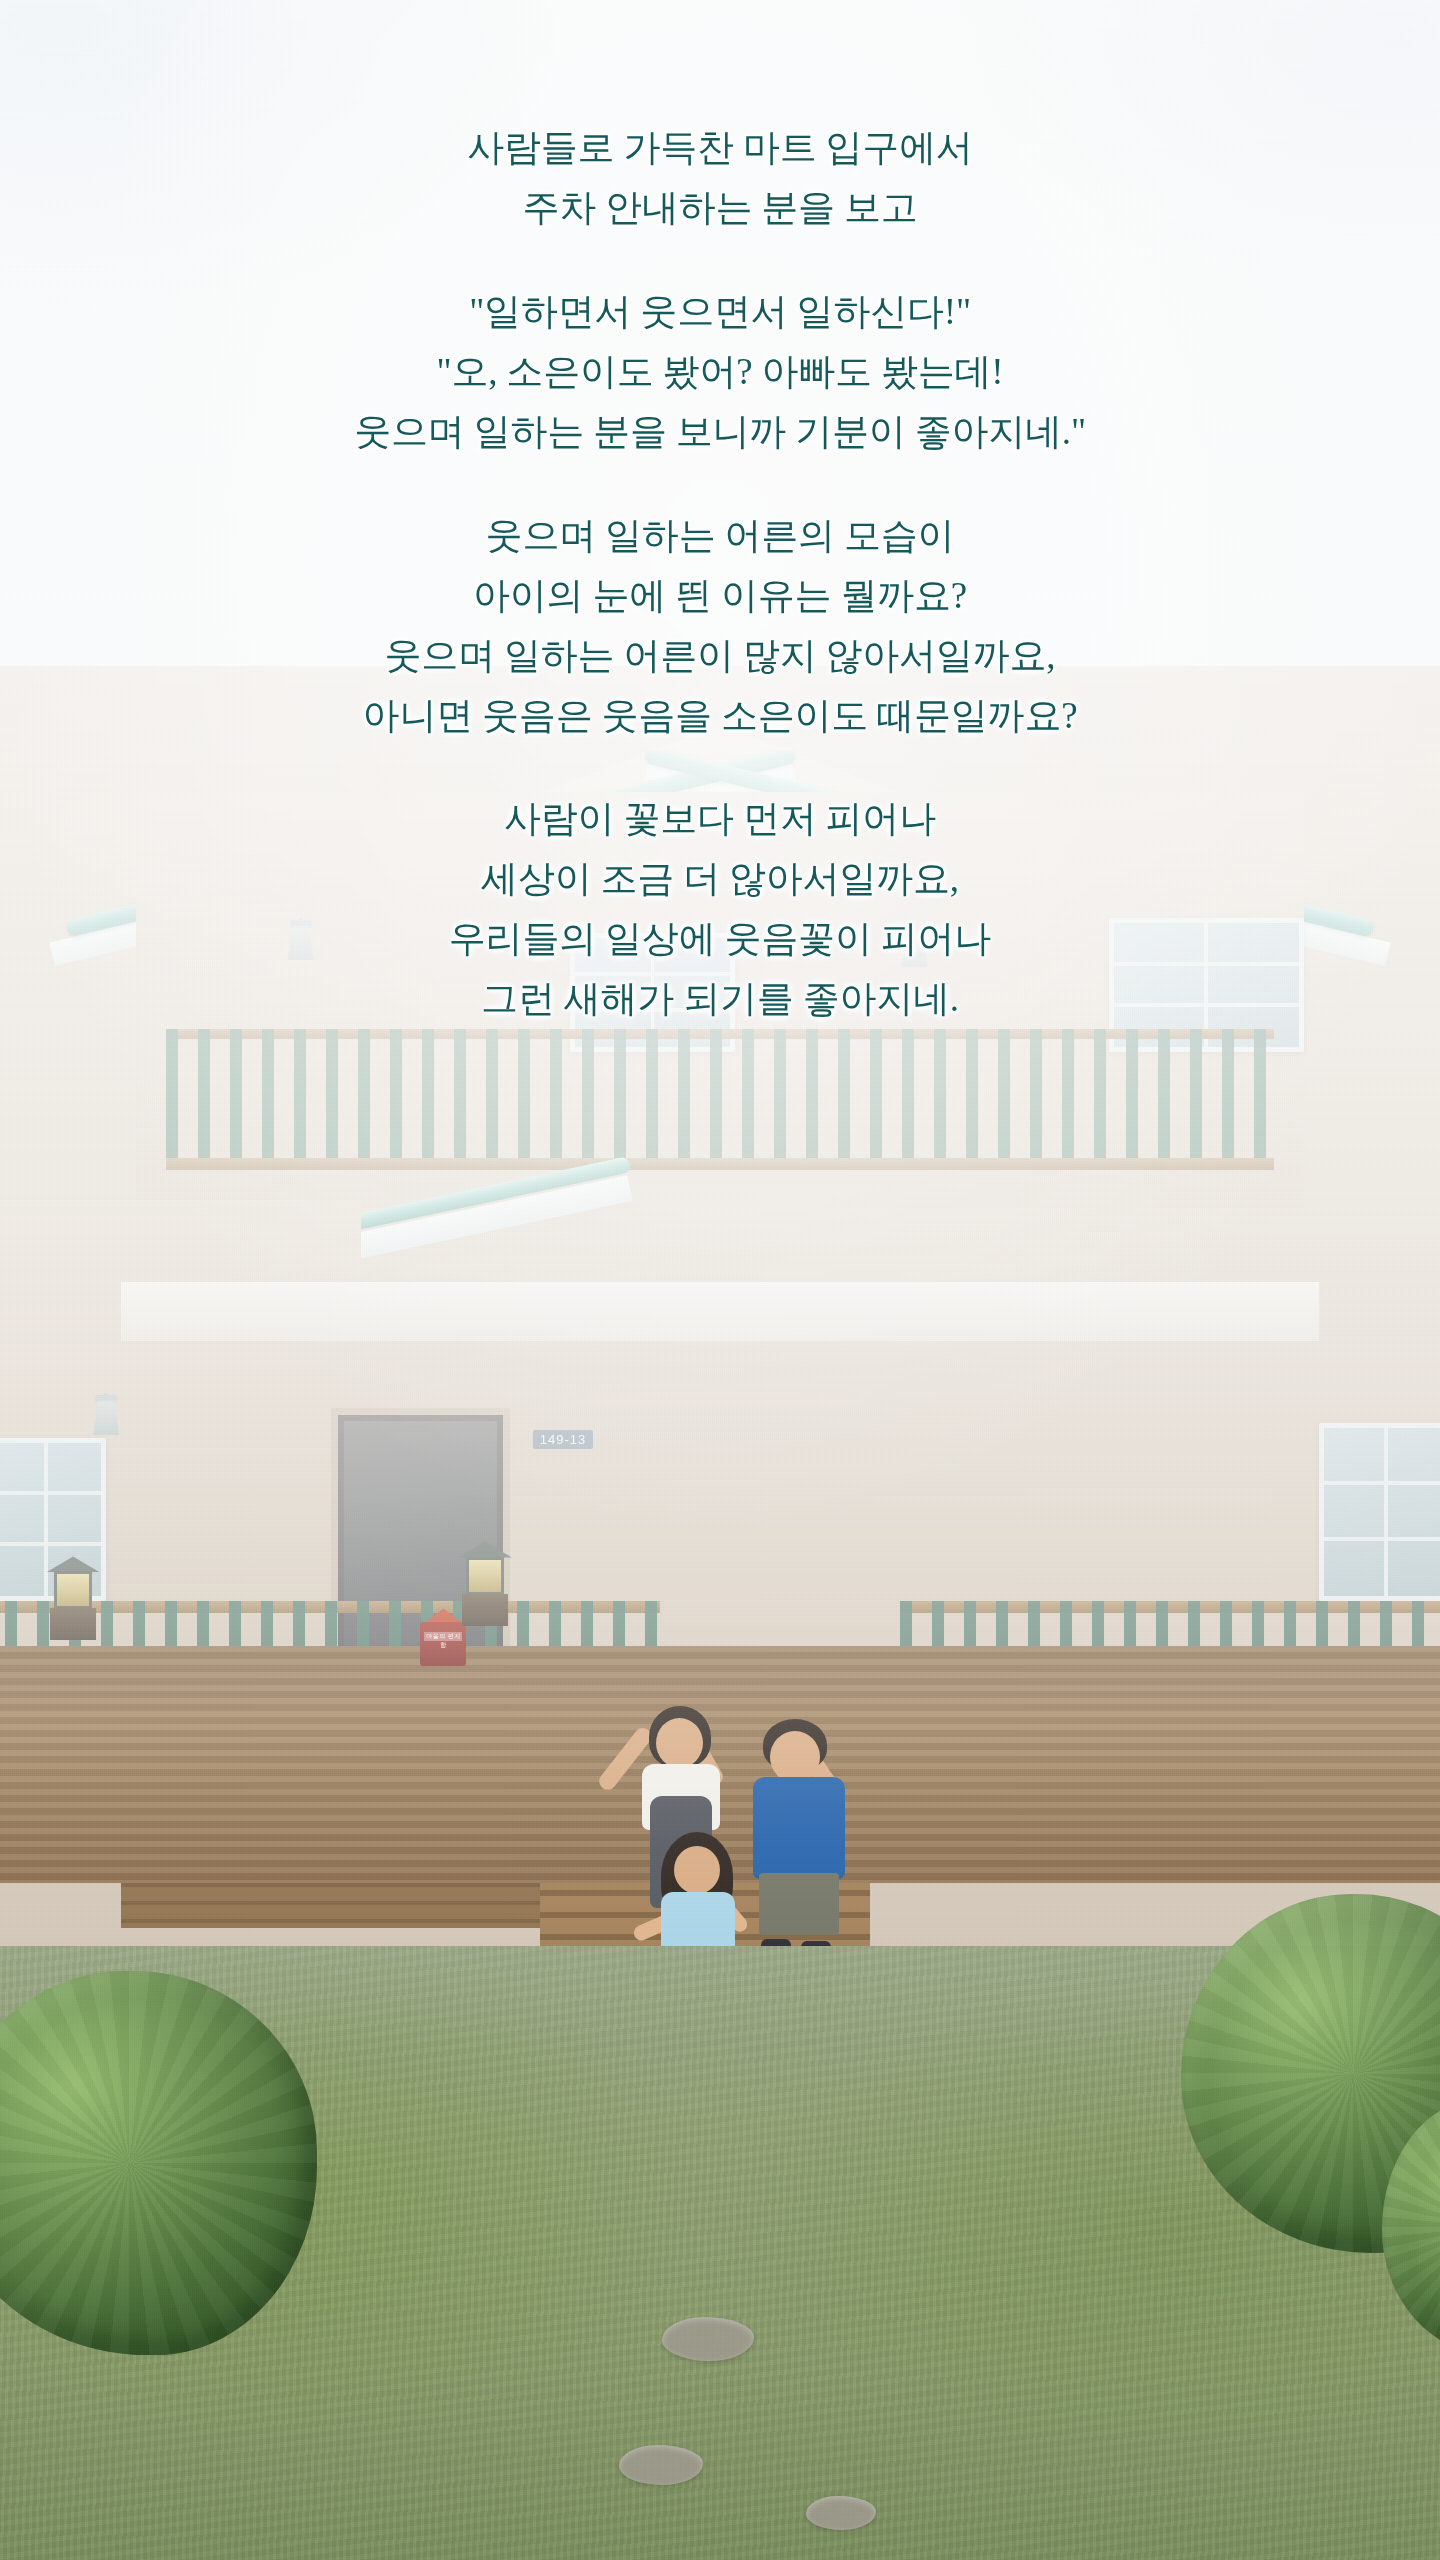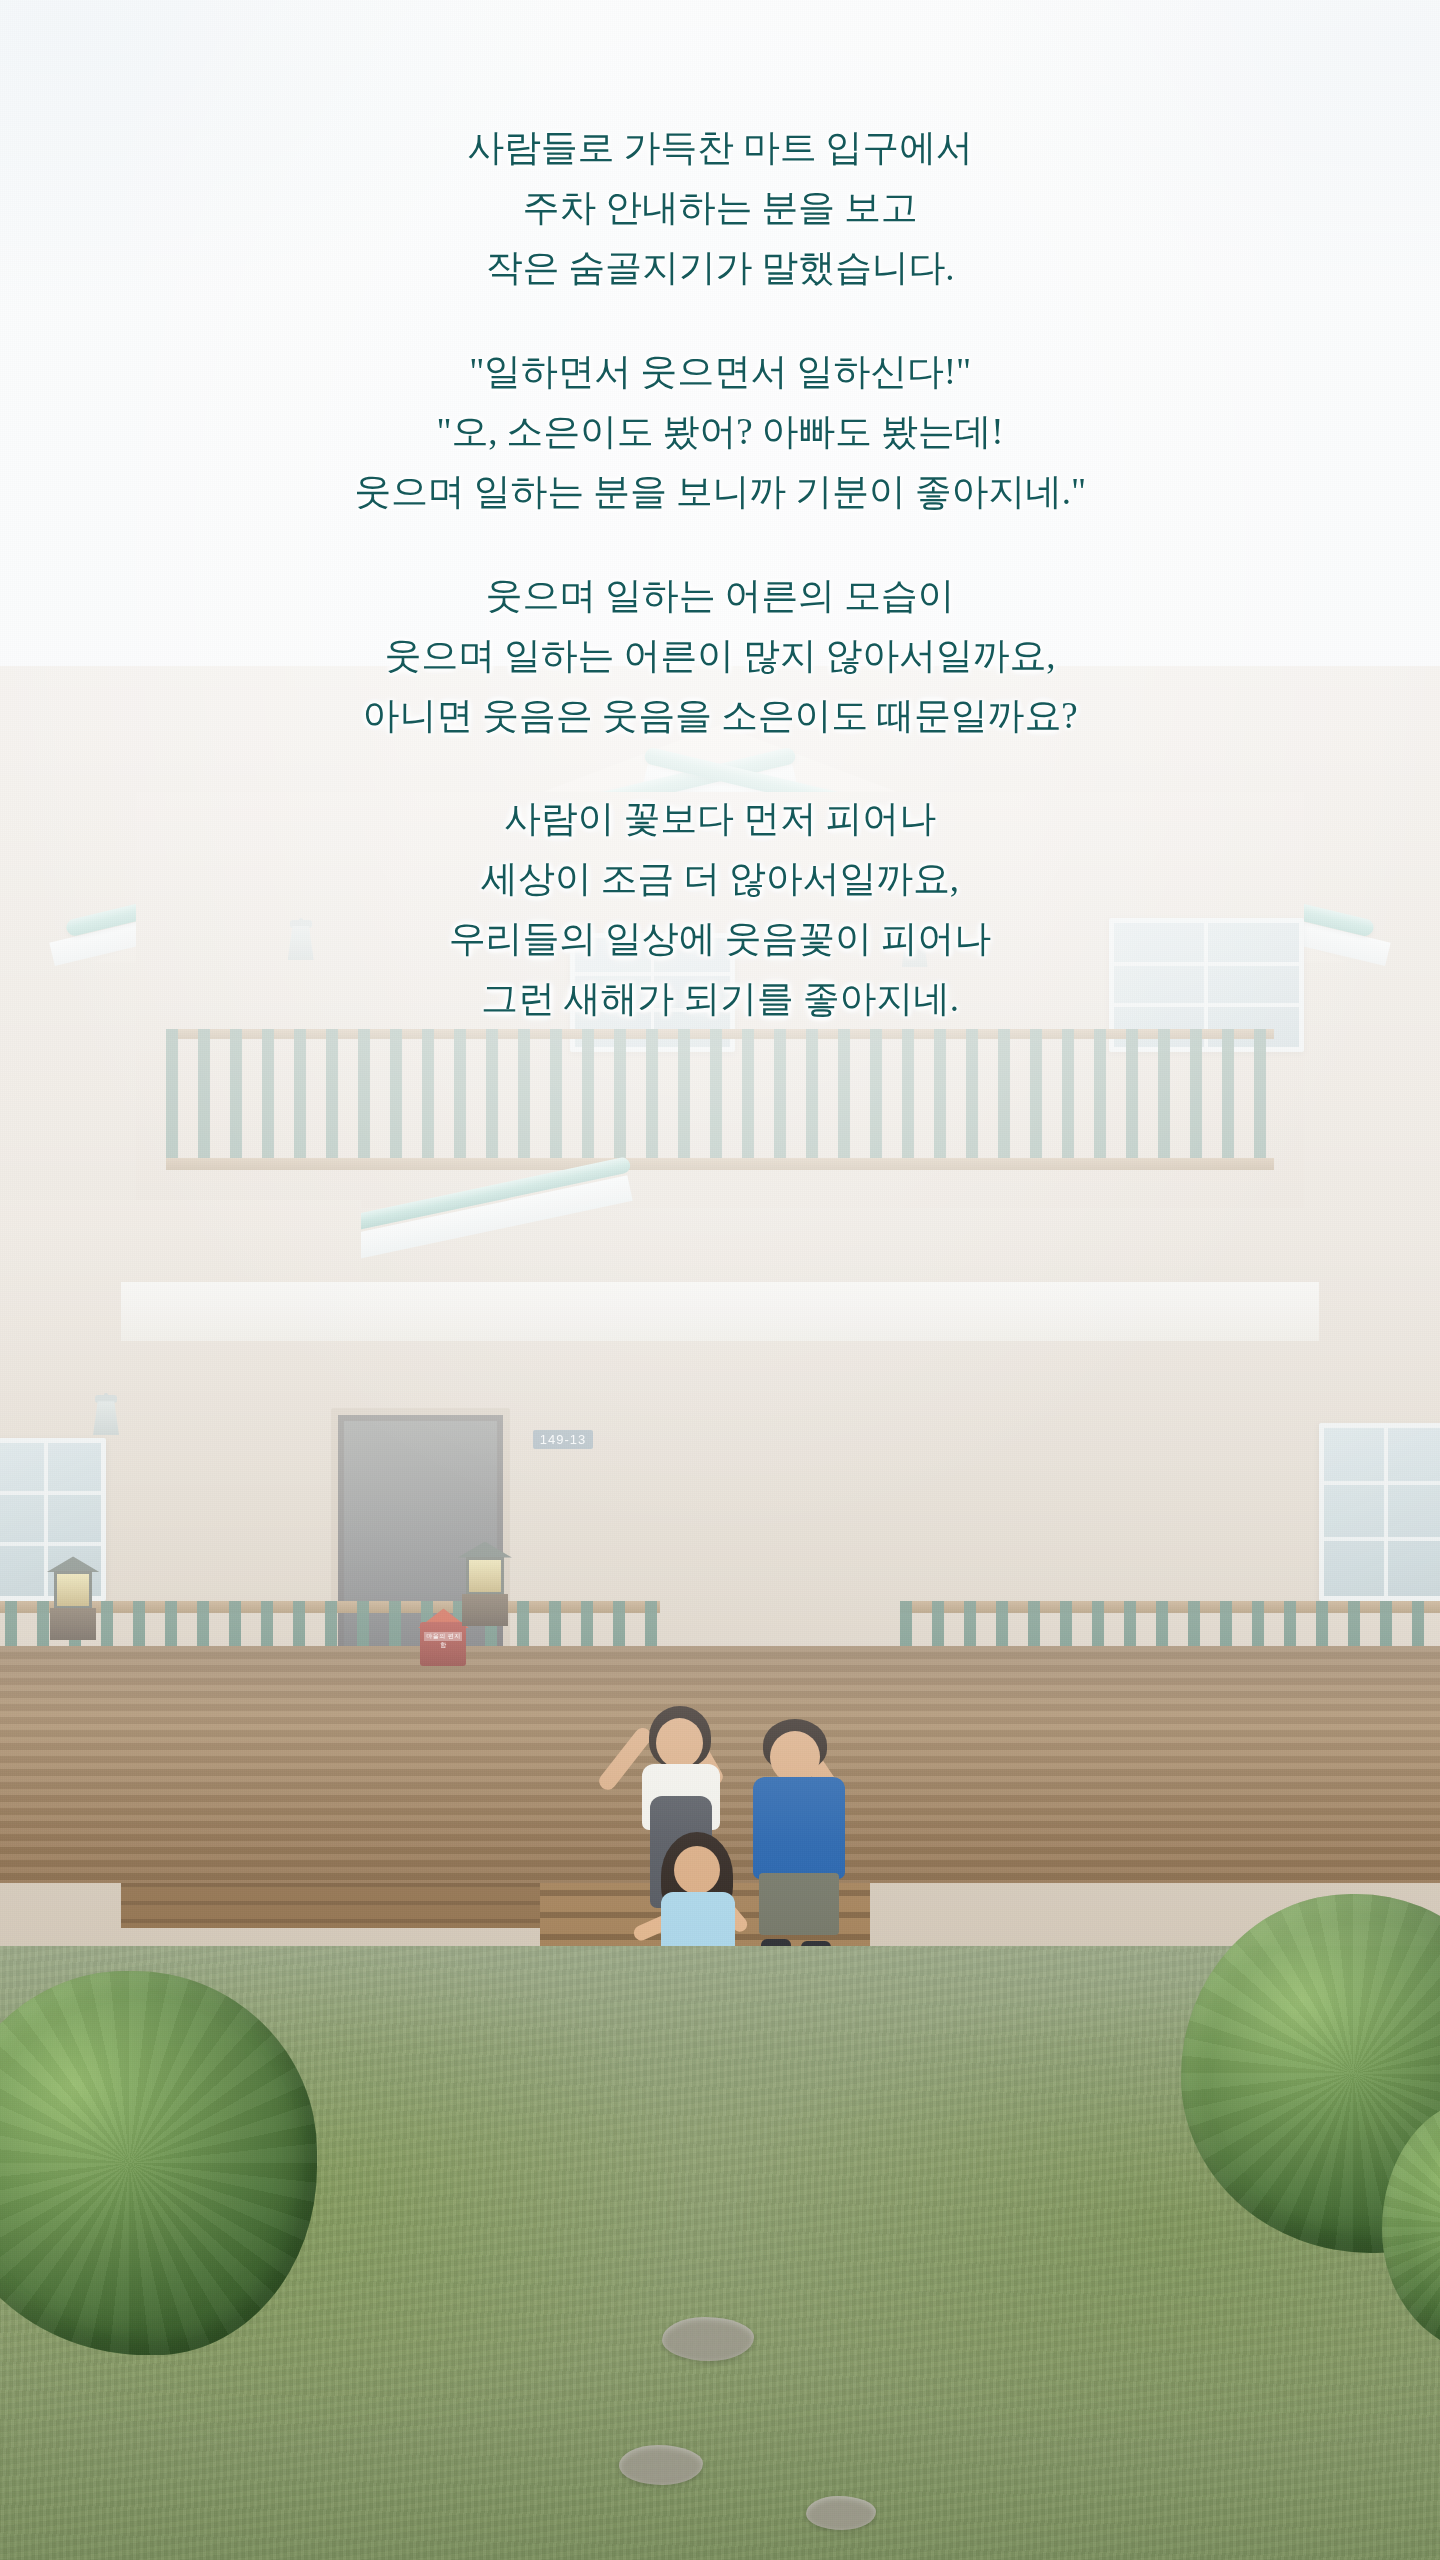--- a/index.html
+++ b/index.html
@@ -395,31 +395,31 @@
     <div class="wash"></div>
     <div class="wash2"></div>
     <div class="grain"></div>
   </div>
 
   <div class="copy">
 
     <div class="stanza">
       <span class="line">사람들로 가득찬 마트 입구에서</span>
       <span class="line">주차 안내하는 분을 보고</span>
-      <span class="line">작은 숨골지기가 말했습니다.</span>
     </div>
 
     <div class="stanza">
       <span class="line">"일하면서 웃으면서 일하신다!"</span>
       <span class="line">"오, 소은이도 봤어? 아빠도 봤는데!</span>
       <span class="line">웃으며 일하는 분을 보니까 기분이 좋아지네."</span>
     </div>
 
     <div class="stanza">
       <span class="line">웃으며 일하는 어른의 모습이</span>
+      <span class="line">아이의 눈에 띈 이유는 뭘까요?</span>
       <span class="line">웃으며 일하는 어른이 많지 않아서일까요,</span>
       <span class="line">아니면 웃음은 웃음을 소은이도 때문일까요?</span>
     </div>
 
     <div class="stanza">
       <span class="line">사람이 꽃보다 먼저 피어나</span>
       <span class="line">세상이 조금 더 않아서일까요,</span>
       <span class="line">우리들의 일상에 웃음꽃이 피어나</span>
       <span class="line">그런 새해가 되기를 좋아지네.</span>
     </div>

